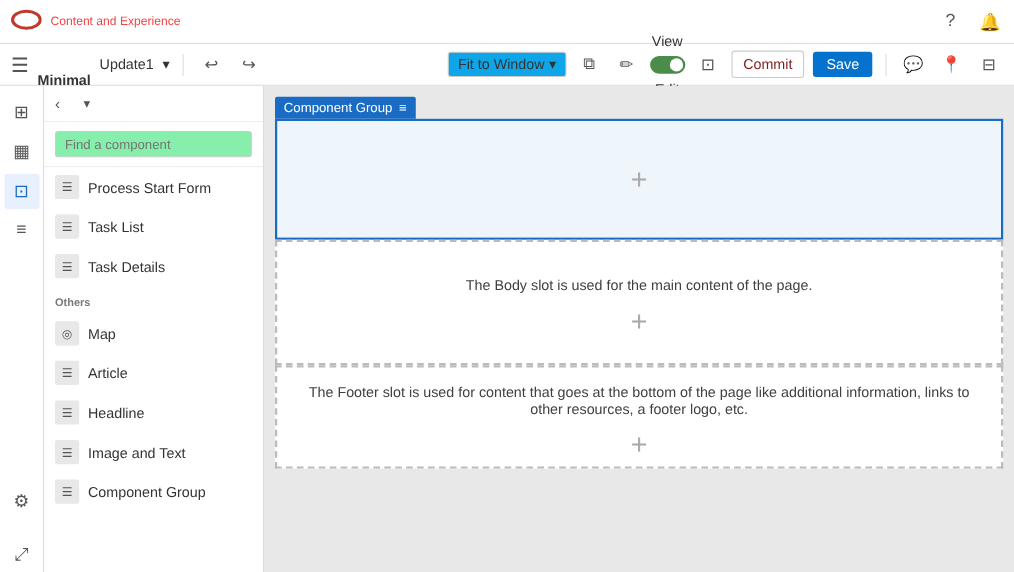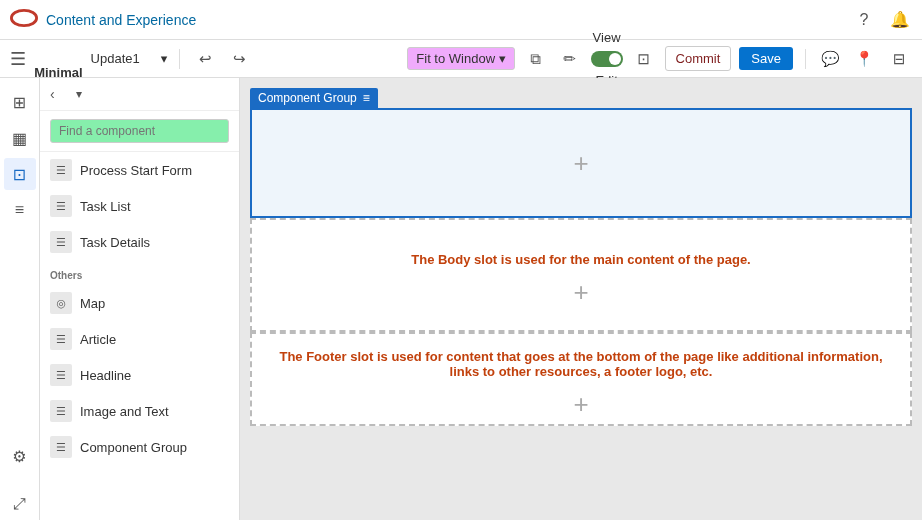--- a/index.html
+++ b/index.html
@@ -4,36 +4,36 @@
   <style>
     * { box-sizing: border-box; margin: 0; padding: 0; }
     body { font-family: -apple-system, BlinkMacSystemFont, 'Segoe UI', Arial, sans-serif; font-size: 13px; background: #f5f5f5; width: 922px; height: 520px; overflow: hidden; display: flex; flex-direction: column; }
 
     
     .topbar {
       display: flex; align-items: center; height: 40px;
       background: #fff; border-bottom: 1px solid #ddd; padding: 0 10px; gap: 8px; flex-shrink: 0;
     }
     .topbar-logo { width: 28px; height: 22px; flex-shrink: 0; }
-    .topbar-title { font-size: 14px; color: #0369a1; font-weight: 400; flex: 1; }
+    .topbar-title { font-size: 11px; color: #ef4444; font-weight: 400; flex: 1; }
     .topbar-icons { display: flex; gap: 12px; align-items: center; }
     .topbar-icon-btn { background: none; border: none; cursor: pointer; color: #555; font-size: 16px; display: flex; align-items: center; justify-content: center; width: 24px; height: 24px; }
 
     
     .toolbar {
       display: flex; align-items: center; height: 38px;
       background: #fff; border-bottom: 1px solid #ddd; padding: 0 10px; gap: 8px; flex-shrink: 0;
     }
     .toolbar-menu-icon { font-size: 18px; color: #555; cursor: pointer; }
     .toolbar-label { font-size: 13px; color: #333; font-weight: 700; margin-top: 28px; }
-    .toolbar-dropdown { display: flex; align-items: center; gap: 21px; cursor: pointer; color: #333; font-size: 13px; justify-content: space-between; }
+    .toolbar-dropdown { display: flex; align-items: center; gap: 8px; cursor: pointer; color: #333; font-size: 13px; justify-content: space-between; }
     .toolbar-sep { width: 1px; height: 20px; background: #ddd; margin: 0 4px; }
     .toolbar-icon-btn { background: none; border: none; cursor: pointer; color: #555; font-size: 15px; width: 26px; height: 26px; display: flex; align-items: center; justify-content: center; border-radius: 3px; }
     .toolbar-spacer { flex: 1; }
-    .fit-window-btn { display: flex; align-items: center; gap: 4px; font-size: 13px; color: #333; cursor: pointer; border: 1px solid #ccc; border-radius: 3px; padding: 3px 8px; background: #f0abfc; }
+    .fit-window-btn { display: flex; align-items: center; gap: 4px; font-size: 13px; color: #333; cursor: pointer; border: 1px solid #ccc; border-radius: 3px; padding: 3px 8px; background: #0ea5e9; }
     .view-toggle { display: flex; align-items: center; gap: 6px; font-size: 13px; color: #333; flex-direction: column; }
     .toggle-switch { width: 32px; height: 16px; background: #4c8c4a; border-radius: 8px; position: relative; cursor: pointer; }
     .toggle-knob { width: 12px; height: 12px; background: #fff; border-radius: 50%; position: absolute; top: 2px; left: 18px; }
     .commit-btn { background: none; border: 1px solid #ccc; border-radius: 3px; padding: 4px 10px; font-size: 13px; cursor: pointer; color: #7f1d1d; }
     .save-btn { background: #0572ce; color: #fff; border: none; border-radius: 3px; padding: 4px 12px; font-size: 13px; cursor: pointer; font-weight: 500; }
     .toolbar-right-icons { display: flex; align-items: center; gap: 8px; }
 
     
     .main-area { display: flex; flex: 1; overflow: hidden; }
 
@@ -60,21 +60,21 @@
     .canvas-area { flex: 1; background: #e8e8e8; overflow: auto; padding: 10px; display: flex; flex-direction: column; gap: 0; position: relative; }
 
     .component-group-header { background: #1a6bc4; color: #fff; font-size: 12px; padding: 3px 8px; display: flex; align-items: center; gap: 6px; width: fit-content; position: relative; top: 0; z-index: 2; border-radius: 2px 2px 0 0; }
 
     .canvas-slot { border: 2px dashed #bbb; background: #fff; margin-bottom: 0; position: relative; }
     .canvas-slot.header-slot { border: 2px solid #1a6bc4; background: #eef5fb; min-height: 110px; display: flex; align-items: center; justify-content: center; }
     .canvas-slot.body-slot { min-height: 110px; }
     .canvas-slot.footer-slot { min-height: 90px; }
 
     .slot-plus { font-size: 22px; color: #aaa; cursor: pointer; display: flex; align-items: center; justify-content: center; width: 100%; height: 100%; }
-    .slot-text { font-size: 13px; color: #c2410c; text-align: center; padding: 10px 20px; font-weight: bold; }
+    .slot-text { font-size: 13px; color: #404040; text-align: center; padding: 10px 20px; }
 
     .body-slot-inner { display: flex; flex-direction: column; align-items: center; justify-content: center; min-height: 110px; }
     .footer-slot-inner { display: flex; flex-direction: column; align-items: center; justify-content: center; min-height: 90px; }
 
     
     ::-webkit-scrollbar { width: 6px; }
     ::-webkit-scrollbar-track { background: #f1f1f1; }
     ::-webkit-scrollbar-thumb { background: #ccc; border-radius: 3px; }
   </style>
 </head>

